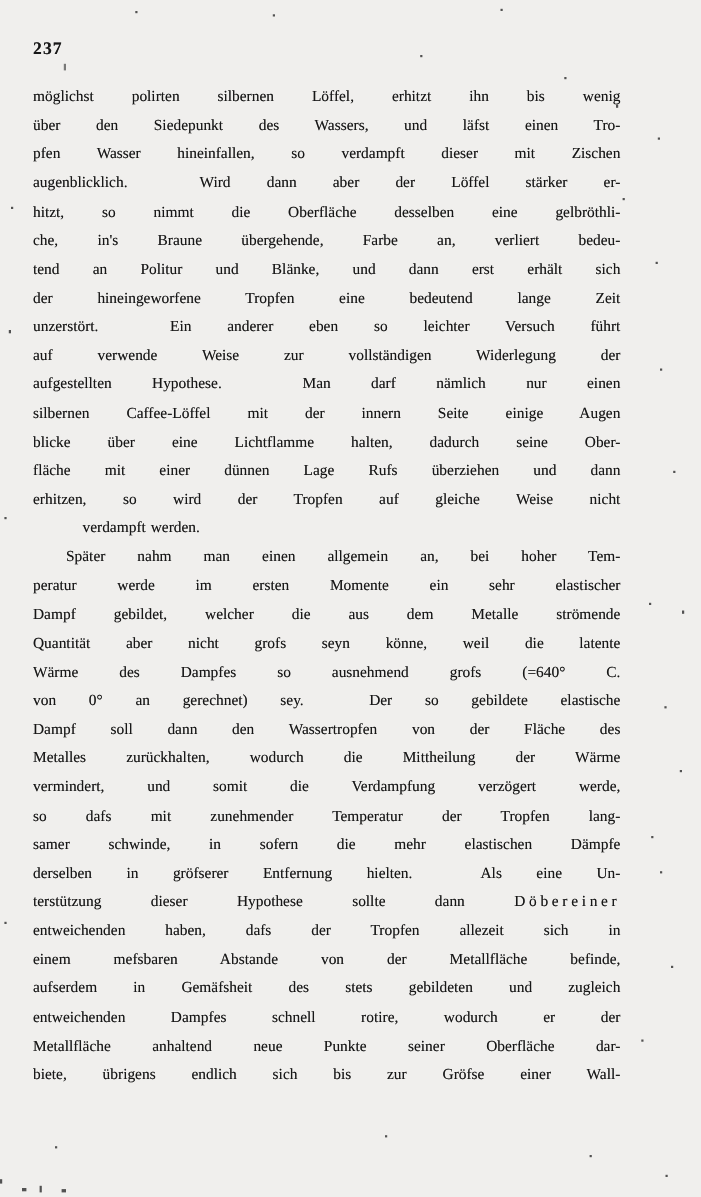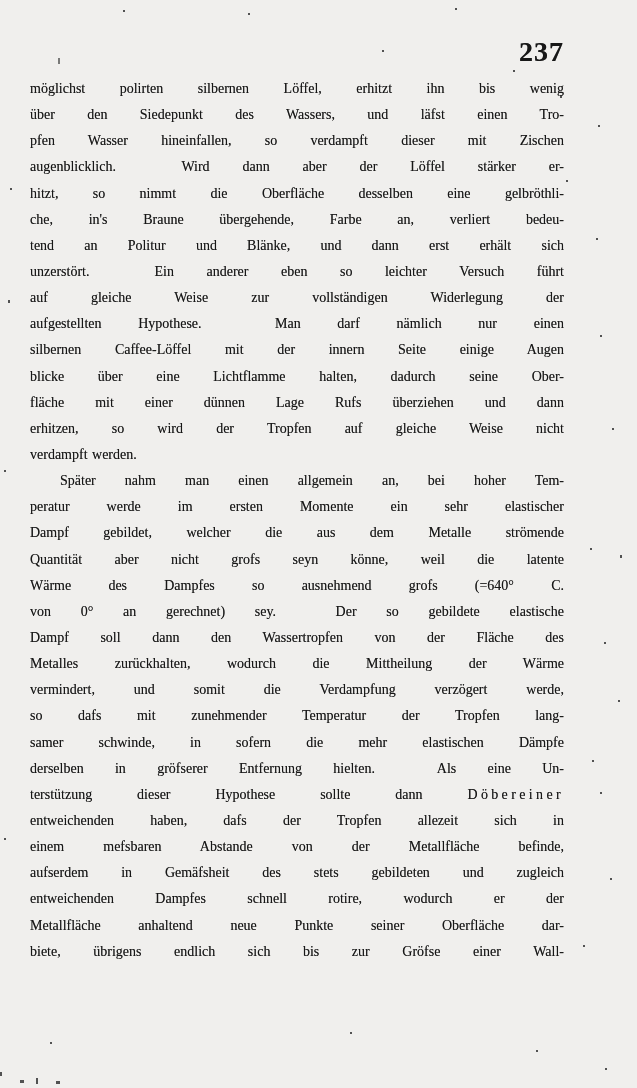--- a/index.html
+++ b/index.html
@@ -17,22 +17,22 @@
   }
   .page {
     position: absolute;
     inset: 0;
   }
   .page-number {
     position: absolute;
     top: 36px;
     left: 30px;
     width: 534px;
-    text-align: right;
-    font-size: 28px;
+    text-align: left;
+    font-size: 16px;
     font-weight: bold;
     letter-spacing: 1px;
     text-shadow: 0 0 0.6px rgba(10,10,10,0.55);
   }
   .text-block {
     position: absolute;
     left: 30px;
     top: 76px;
     width: 534px;
   }
@@ -41,20 +41,21 @@
     line-height: 26.15px;
     font-size: 14px;
     white-space: pre-wrap;
     text-align: justify;
     text-align-last: justify;
     text-shadow: 0 0 0.6px rgba(10,10,10,0.5);
     word-spacing: 1px;
   }
   .line.no-justify {
     text-align-last: left;
+    margin-left: 45px;
   }
   .line.indent {
     text-indent: 30px;
   }
   .gesperrt {
     letter-spacing: 0.24em;
   }
   
   .speck {
     position: absolute;
@@ -74,22 +75,23 @@
   <div class="page-number">237</div>
 
   <div class="text-block" id="text-block">
       <div class="line">möglichst polirten silbernen Löffel, erhitzt ihn bis wenig</div>
       <div class="line">über den Siedepunkt des Wassers, und läfst einen Tro-</div>
       <div class="line">pfen Wasser hineinfallen, so verdampft dieser mit Zischen</div>
       <div class="line">augenblicklich.  Wird dann aber der Löffel stärker er-</div>
       <div class="line">hitzt, so nimmt die Oberfläche desselben eine gelbröthli-</div>
       <div class="line">che, in's Braune übergehende, Farbe an, verliert bedeu-</div>
       <div class="line">tend an Politur und Blänke, und dann erst erhält sich</div>
+      <div class="line">der hineingeworfene Tropfen eine bedeutend lange Zeit</div>
       <div class="line">unzerstört.  Ein anderer eben so leichter Versuch führt</div>
-      <div class="line">auf gleiche Weise zur vollständigen Widerlegung der</div>
+      <div class="line">auf verwende Weise zur vollständigen Widerlegung der</div>
       <div class="line">aufgestellten Hypothese.  Man darf nämlich nur einen</div>
       <div class="line">silbernen Caffee-Löffel mit der innern Seite einige Augen</div>
       <div class="line">blicke über eine Lichtflamme halten, dadurch seine Ober-</div>
       <div class="line">fläche mit einer dünnen Lage Rufs überziehen und dann</div>
       <div class="line">erhitzen, so wird der Tropfen auf gleiche Weise nicht</div>
       <div class="line no-justify">verdampft werden.</div>
       <div class="line indent">Später nahm man einen allgemein an, bei hoher Tem-</div>
       <div class="line">peratur werde im ersten Momente ein sehr elastischer</div>
       <div class="line">Dampf gebildet, welcher die aus dem Metalle strömende</div>
       <div class="line">Quantität aber nicht grofs seyn könne, weil die latente</div>

